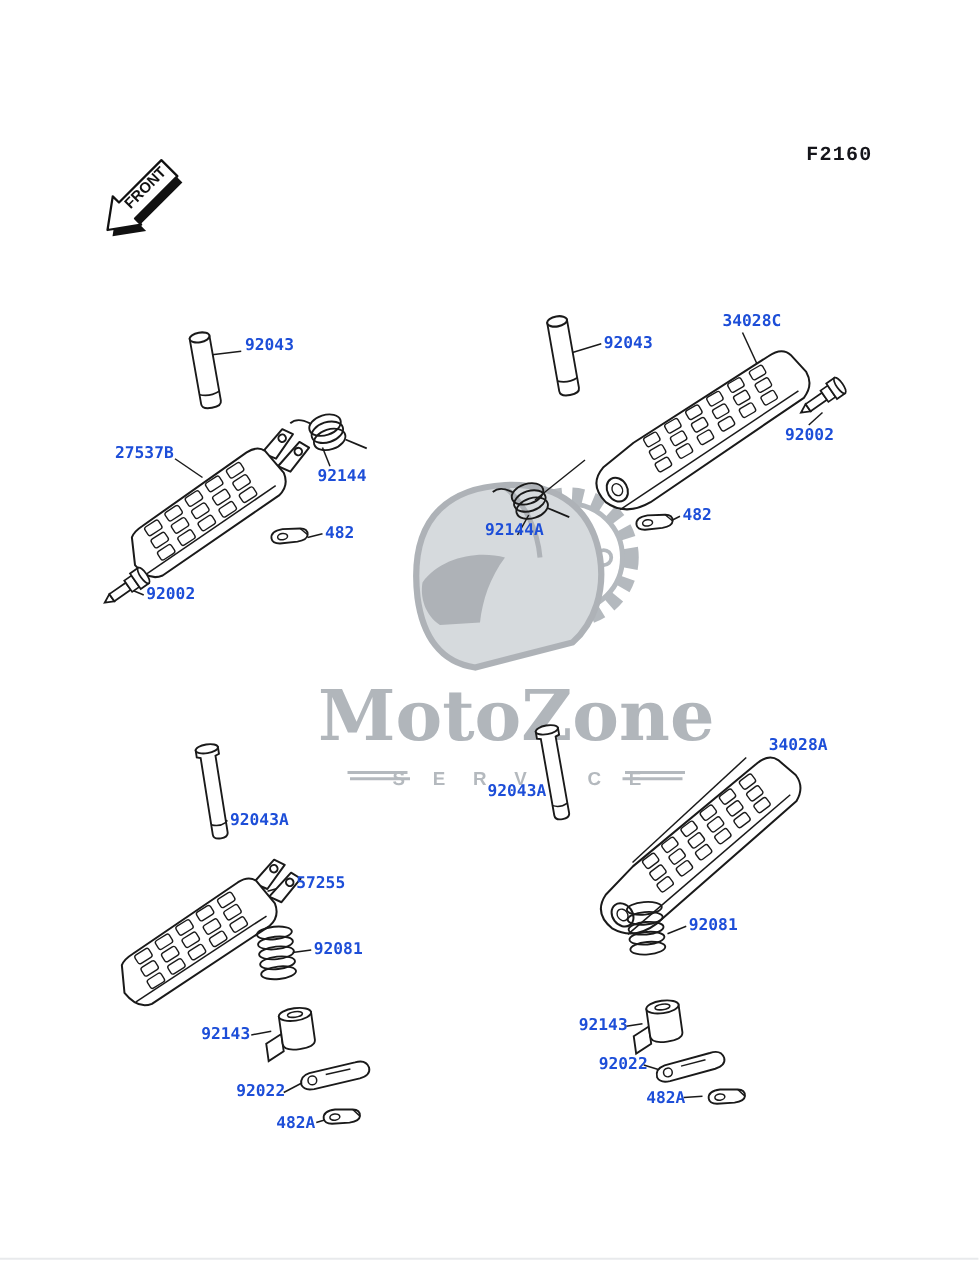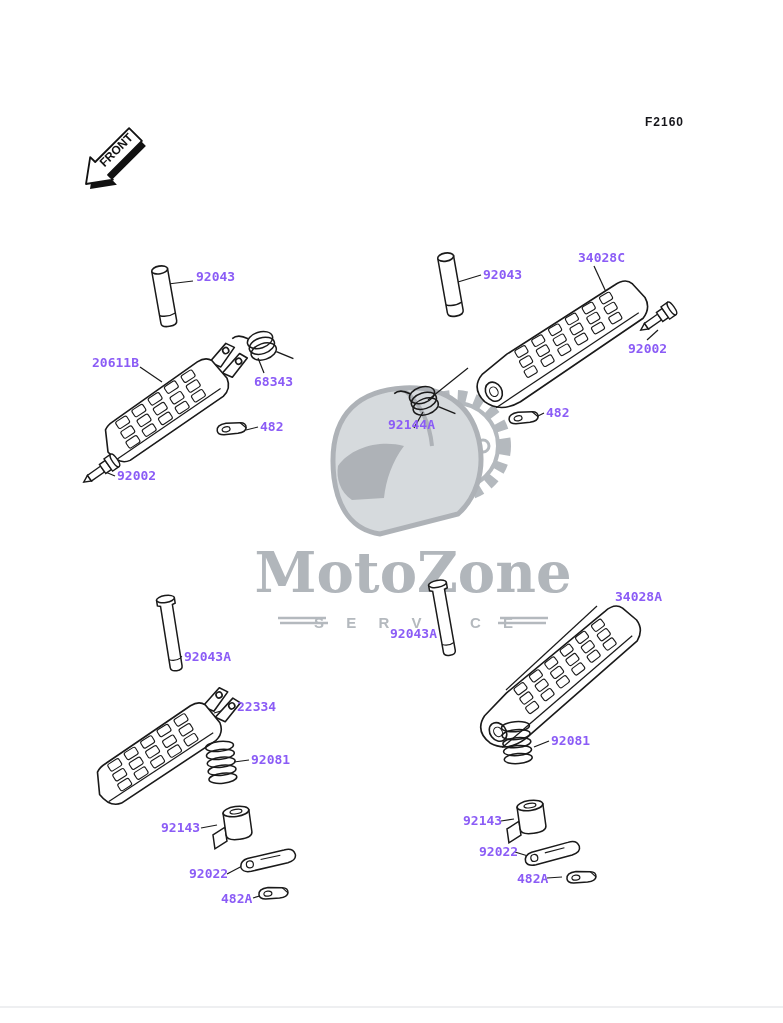--- a/index.html
+++ b/index.html
@@ -4,27 +4,27 @@
 <style>
   * { margin:0; padding:0; box-sizing:border-box; }
   html,body { background:#ffffff; }
   .canvas {
     position:relative; width:783px; height:1023px; background:#ffffff;
     overflow:hidden; font-family:"DejaVu Sans Mono", monospace;
   }
   svg.art { position:absolute; left:0; top:0; }
   .lbl {
     position:absolute; font-family:"DejaVu Sans Mono", monospace;
-    font-weight:bold; font-size:13px; line-height:14px; color:#8b5cf6;
+    font-weight:bold; font-size:13px; line-height:14px; color:#1d4ed8;
     white-space:nowrap;
   }
   .code {
     position:absolute; left:645px; top:115px;
-    font-family:Liberation Sans, sans-serif; font-weight:bold;
-    font-size:12px; letter-spacing:1px; color:#15151a;
+    font-family:Liberation Mono, monospace; font-weight:bold;
+    font-size:16px; letter-spacing:1px; color:#15151a;
   }
 </style>
 </head>
 <body>
 
 <div class="canvas">
 
   <svg class="art" width="783" height="1023" viewBox="0 0 783 1023">
 
     <defs>
@@ -226,33 +226,33 @@
       <use href="#bracket" transform="translate(524,846) rotate(-6)"></use>
       <use href="#clip" transform="translate(566,872) rotate(-8)"></use>
     </g>
 
     <path d="M0,1007 L783,1007" stroke="#e8eaec" stroke-width="1.5"></path>
   </svg>
 
   <div class="code">F2160</div>
 
   <div class="lbl" style="left:196px;top:270px">92043</div>
-  <div class="lbl" style="left:92px;top:356px">20611B</div>
-  <div class="lbl" style="left:254px;top:375px">68343</div>
+  <div class="lbl" style="left:92px;top:356px">27537B</div>
+  <div class="lbl" style="left:254px;top:375px">92144</div>
   <div class="lbl" style="left:260px;top:420px">482</div>
   <div class="lbl" style="left:117px;top:469px">92002</div>
 
   <div class="lbl" style="left:483px;top:268px">92043</div>
   <div class="lbl" style="left:578px;top:251px">34028C</div>
   <div class="lbl" style="left:628px;top:342px">92002</div>
   <div class="lbl" style="left:546px;top:406px">482</div>
   <div class="lbl" style="left:388px;top:418px">92144A</div>
 
   <div class="lbl" style="left:184px;top:650px">92043A</div>
-  <div class="lbl" style="left:237px;top:700px">22334</div>
+  <div class="lbl" style="left:237px;top:700px">57255</div>
   <div class="lbl" style="left:251px;top:753px">92081</div>
   <div class="lbl" style="left:161px;top:821px">92143</div>
   <div class="lbl" style="left:189px;top:867px">92022</div>
   <div class="lbl" style="left:221px;top:892px">482A</div>
 
   <div class="lbl" style="left:390px;top:627px">92043A</div>
   <div class="lbl" style="left:615px;top:590px">34028A</div>
   <div class="lbl" style="left:551px;top:734px">92081</div>
   <div class="lbl" style="left:463px;top:814px">92143</div>
   <div class="lbl" style="left:479px;top:845px">92022</div>

